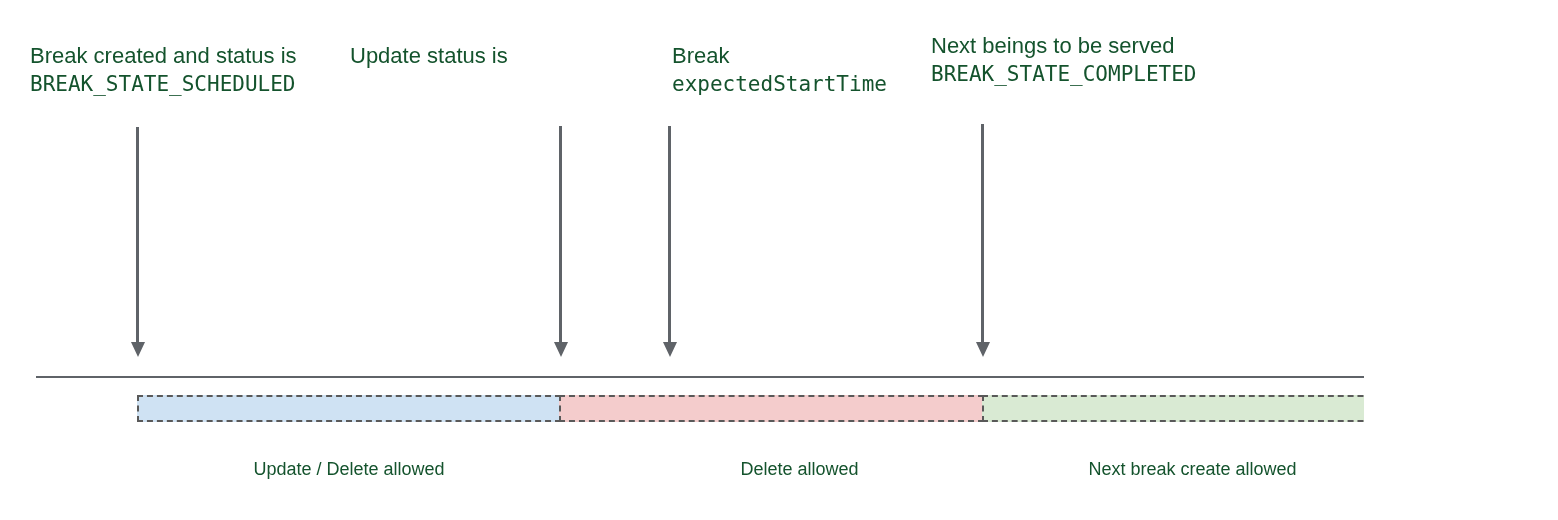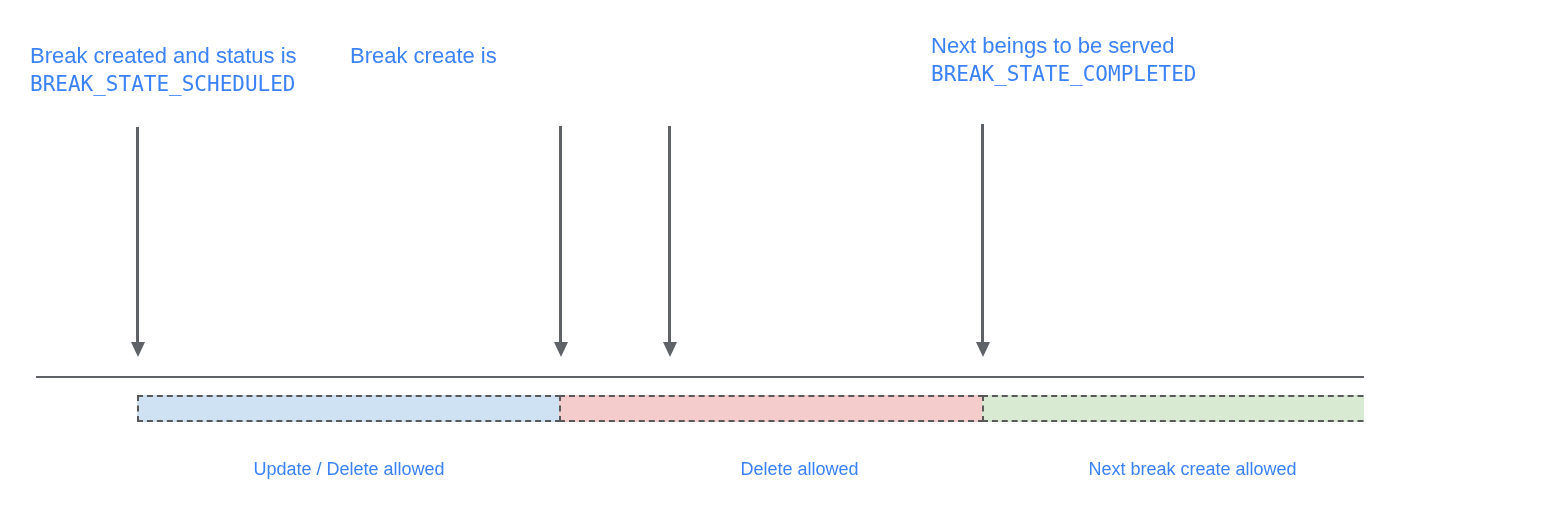--- a/index.html
+++ b/index.html
@@ -1,21 +1,21 @@
 <!DOCTYPE html>
 <html><head>
 <meta charset="utf-8">
 <style>
   html,body{margin:0;padding:0;background:#ffffff;}
   #canvas{
     position:relative;
     width:1364px;height:520px;
     background:#ffffff;
     font-family:"Liberation Sans", sans-serif;
-    color:#3b82f6;
+    color:#14532d;
     overflow:hidden;
     border-radius:9px;
   }
   .annotation{position:absolute;font-size:22px;line-height:29px;}
   .ann-line{white-space:nowrap;}
   .mono{font-family:"DejaVu Sans Mono", monospace;font-size:21px;}
   .a1{left:30px;top:41px;}
   .a2{left:350px;top:41px;}
   .a3{left:672px;top:41px;}
   .a4{left:931px;top:31px;}
@@ -54,23 +54,27 @@
 <body>
 
 <div id="canvas">
 
   <div class="annotation a1">
     <div class="ann-line">Break created and status is</div>
     <div class="ann-line mono">BREAK_STATE_SCHEDULED</div>
   </div>
 
   <div class="annotation a2">
-    <div class="ann-line">Break create is</div>
+    <div class="ann-line">Update status is</div>
   </div>
 
+  <div class="annotation a3">
+    <div class="ann-line">Break</div>
+    <div class="ann-line mono">expectedStartTime</div>
+  </div>
 
   <div class="annotation a4">
     <div class="ann-line">Next beings to be served</div>
     <div class="ann-line mono">BREAK_STATE_COMPLETED</div>
   </div>
 
   <div class="arrow arrow1"></div>
   <div class="arrow arrow2"></div>
   <div class="arrow arrow3"></div>
   <div class="arrow arrow4"></div>

